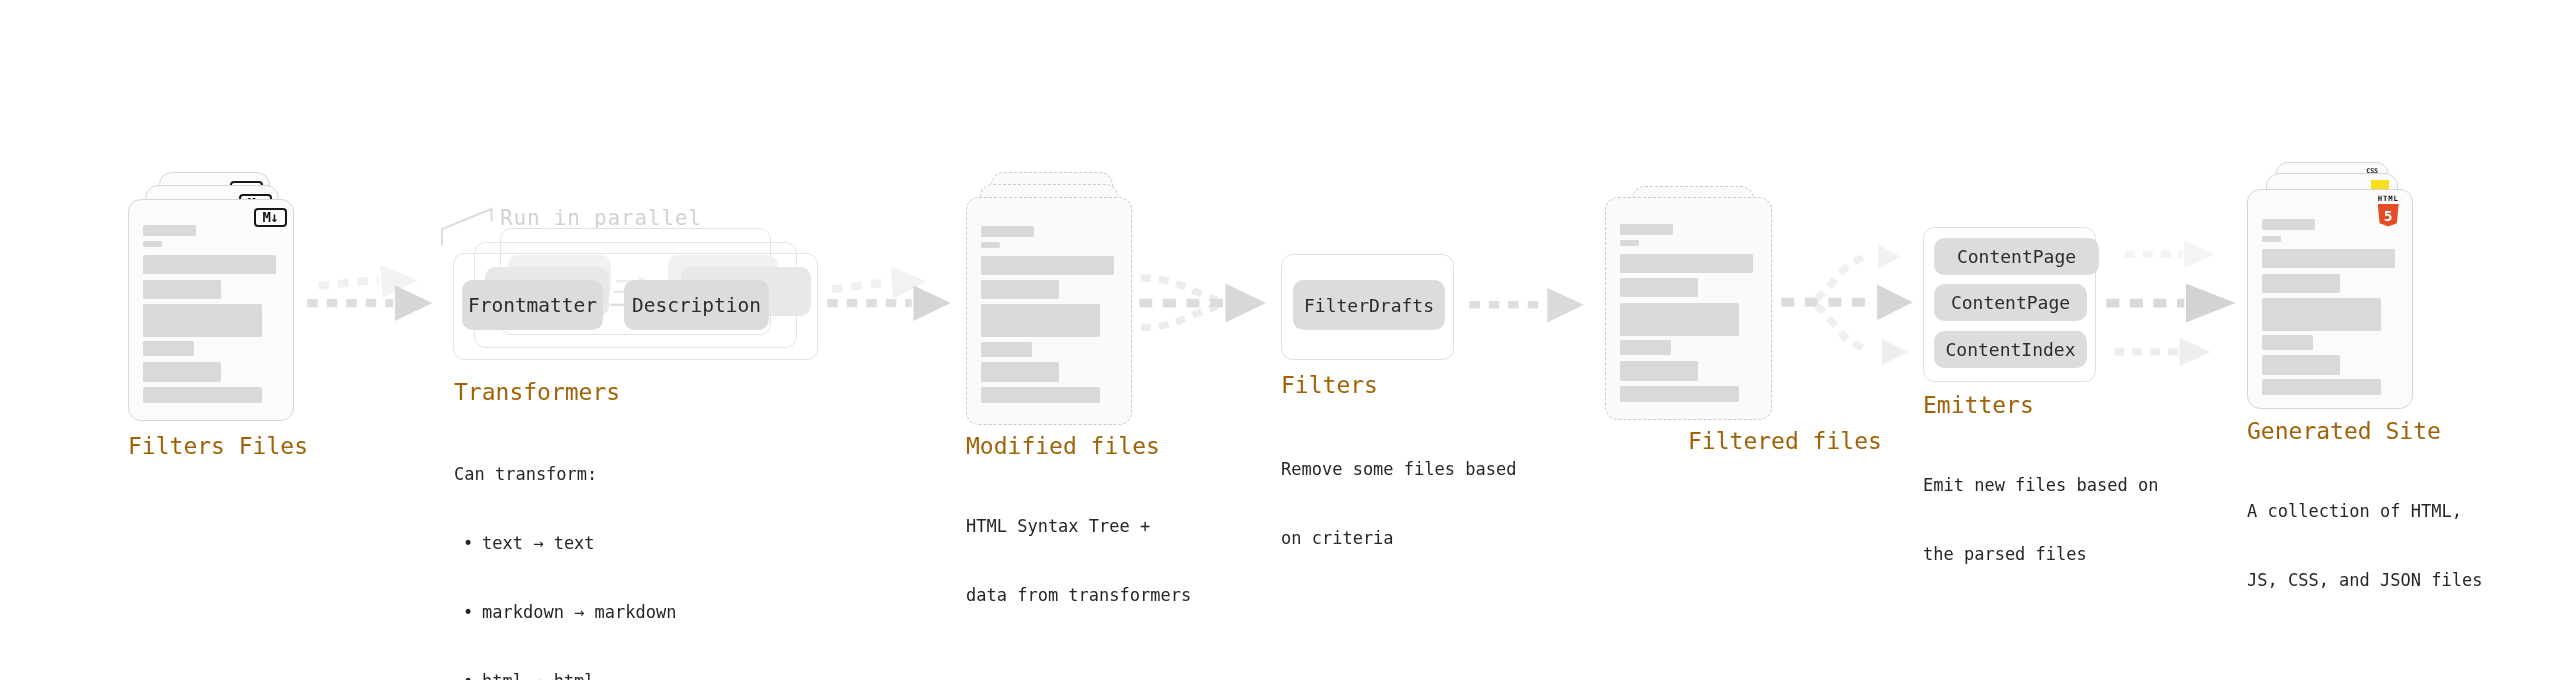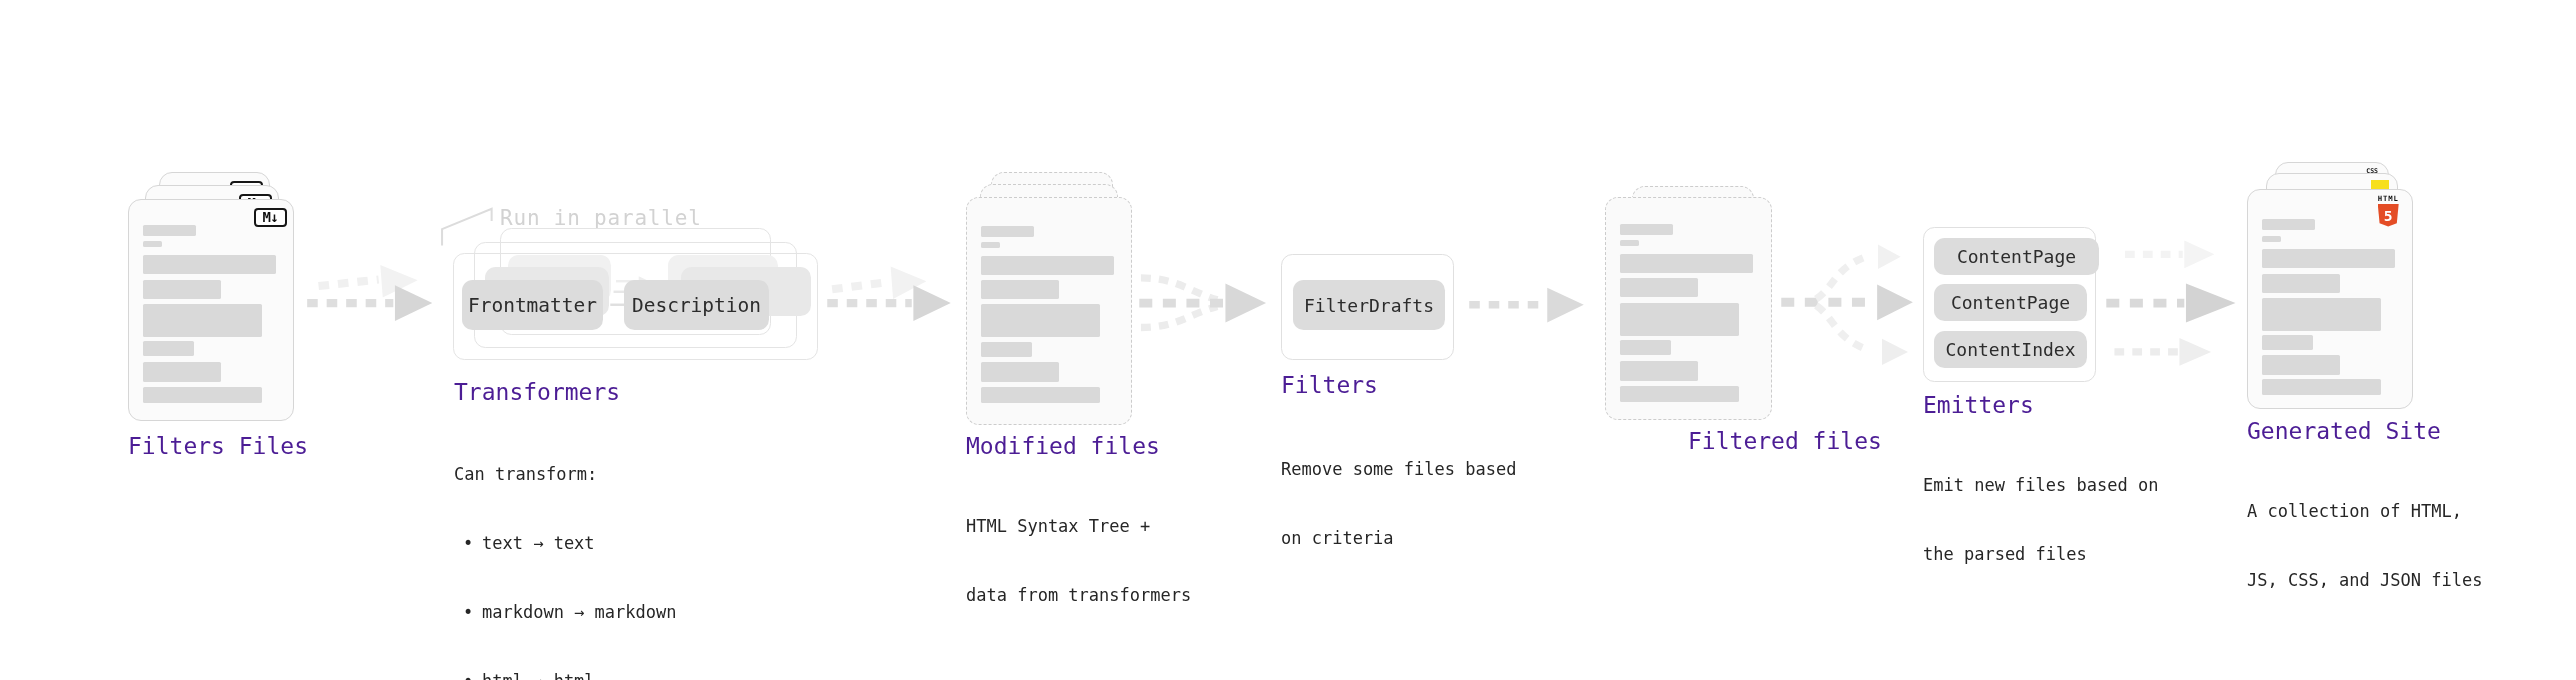--- a/index.html
+++ b/index.html
@@ -5,21 +5,21 @@
   html,body{margin:0;padding:0;background:#fff;}
   .canvas{
     position:relative;width:2576px;height:681px;background:#ffffff;
     font-family:"DejaVu Sans Mono","Liberation Mono",monospace;
     overflow:hidden;color:#1d1d1d;
   }
   .arrow-layer{position:absolute;left:0;top:0;pointer-events:none;}
   .doc{position:absolute;background:#fbfbfb;border:1.6px solid #d6d6d6;border-radius:13px;box-sizing:border-box;}
   .doc.dashed{background:#fafafa;border:1.6px dashed #cccccc;}
   .bar{position:absolute;left:14px;background:#d9d9d9;border-radius:1.6px;}
-  .title{position:absolute;font-size:23px;line-height:28px;color:#4c1d95;white-space:pre;}
+  .title{position:absolute;font-size:23px;line-height:28px;color:#a16207;white-space:pre;}
   .desc{position:absolute;font-size:17px;line-height:23px;color:#262626;white-space:pre;}
   .annotation{position:absolute;font-size:21px;color:#d2d2d2;white-space:pre;letter-spacing:0.8px;}
   .container-box{position:absolute;border:1.6px solid #e4e4e4;border-radius:11.4px;box-sizing:border-box;background:transparent;}
   .pill{position:absolute;background:#dcdcdc;border-radius:10.6px;display:flex;align-items:center;justify-content:center;
         font-size:18px;color:#2c2c2c;box-sizing:border-box;white-space:pre;}
   .pill.big{font-size:19.5px;}
   .echo{position:absolute;border-radius:10.6px;}
   .md-badge{position:absolute;top:8.1px;right:6.5px;width:32.5px;height:18.7px;background:#ffffff;border:2.4px solid #161616;
             border-radius:4.1px;display:flex;align-items:center;justify-content:center;font-weight:bold;font-size:14px;color:#111;
             box-sizing:border-box;letter-spacing:-0.8px;}

